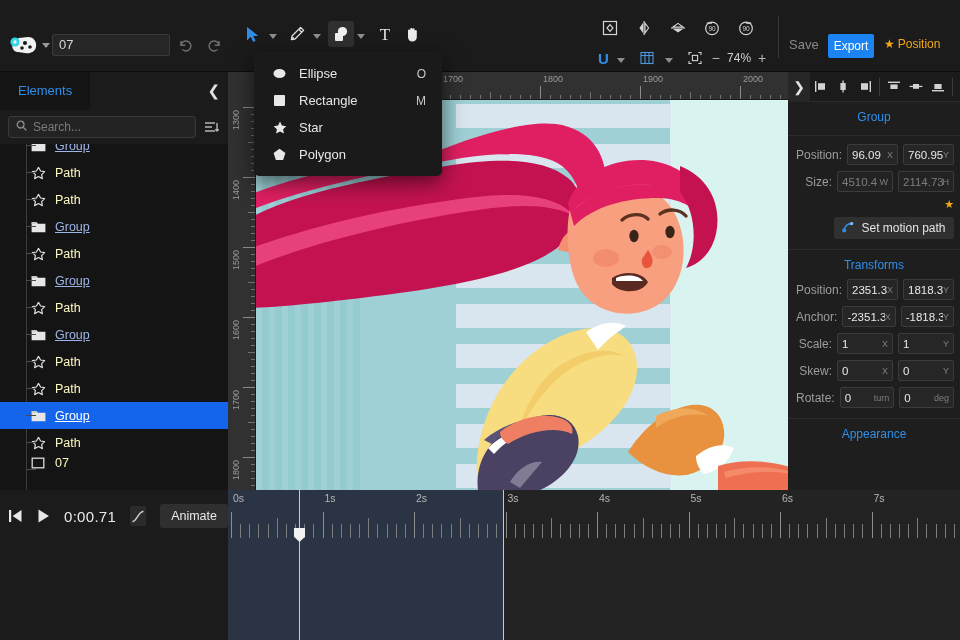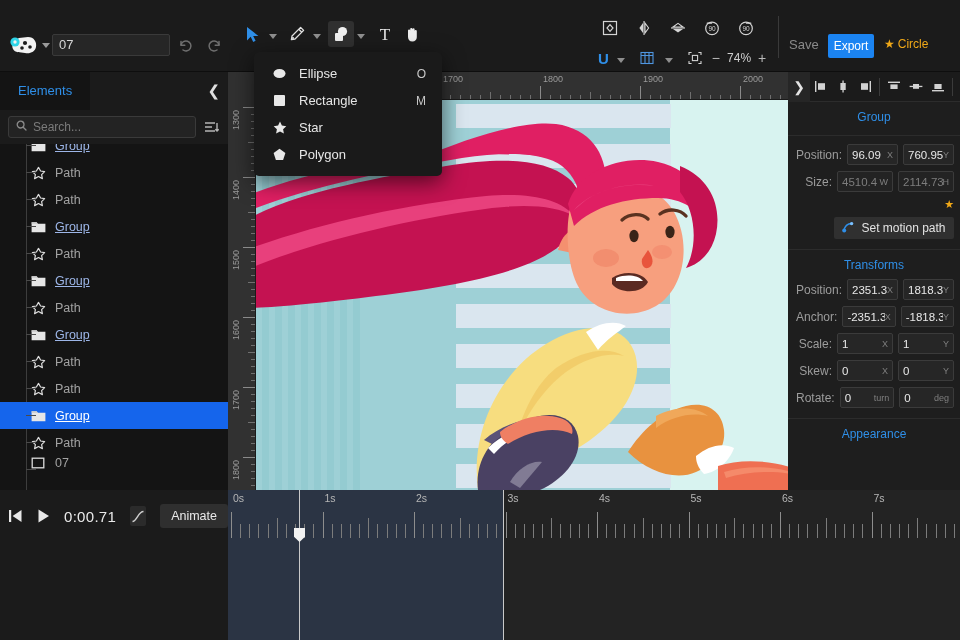--- a/index.html
+++ b/index.html
@@ -77,21 +77,21 @@
   }
   .sortic { color: #b5b5b5; width: 18px; display: flex; justify-content: center; }
   .layers { position: relative; height: 346px; overflow: hidden; padding-top: 2px; }
   .layer { height: 27px; display: flex; align-items: center; padding-left: 30px; gap: 9px; position: relative; }
   .layer.sel { background: #1565ec; }
   .layer::before {
     content: ""; position: absolute; left: 26px; top: 13px; width: 10px; height: 1px; background: #4a4a4a;
   }
   .tree-line { position: absolute; left: 26px; top: 0; bottom: 0; width: 1px; background: #3d3d3d; }
   .l-ico { width: 16px; height: 16px; display: flex; align-items: center; justify-content: center; color: #dadada; }
-  .l-label { font-size: 12.5px; color: #a3a3a3; }
+  .l-label { font-size: 12.5px; color: #fef9c3; }
   .l-label.link { color: #9db6e8; text-decoration: underline; }
   .layer.sel .l-label.link { color: #fff; }
 
   
   .canvas-area { position: absolute; left: 228px; top: 72px; width: 560px; height: 418px; background: #2a2a2a; overflow: hidden; }
   .ruler-h { position: absolute; left: 0; top: 0; width: 560px; height: 28px; background: #313131; border-bottom: 1px solid #1b1b1b; }
   .ruler-v { position: absolute; left: 0; top: 0; width: 28px; height: 418px; background: #313131; border-right: 1px solid #1b1b1b; }
   .rh-lab { position: absolute; top: 2px; font-size: 9px; color: #9a9a9a; }
   .rh-tick { position: absolute; bottom: 0; width: 1px; background: #8a8a8a; }
   .rv-lab { position: absolute; left: 3px; font-size: 9px; color: #9a9a9a;
@@ -270,21 +270,21 @@
       <span class="zpm">−</span>
       <span class="zoom-num">74%</span>
       <span class="zpm">+</span>
     </div>
 
     <div class="vsep"></div>
     <div class="save-btn">Save</div>
     <div class="export-btn">Export</div>
     <div class="upgrade">
       <span>★</span>
-      <span>Circle</span>
+      <span>Position</span>
     </div>
   </div>
 
   <div class="left">
     <div class="tabs">
       <div class="tab sel">Elements</div>
       <span class="collapse">❮</span>
     </div>
     <div class="searchrow">
       <div class="searchbox">

